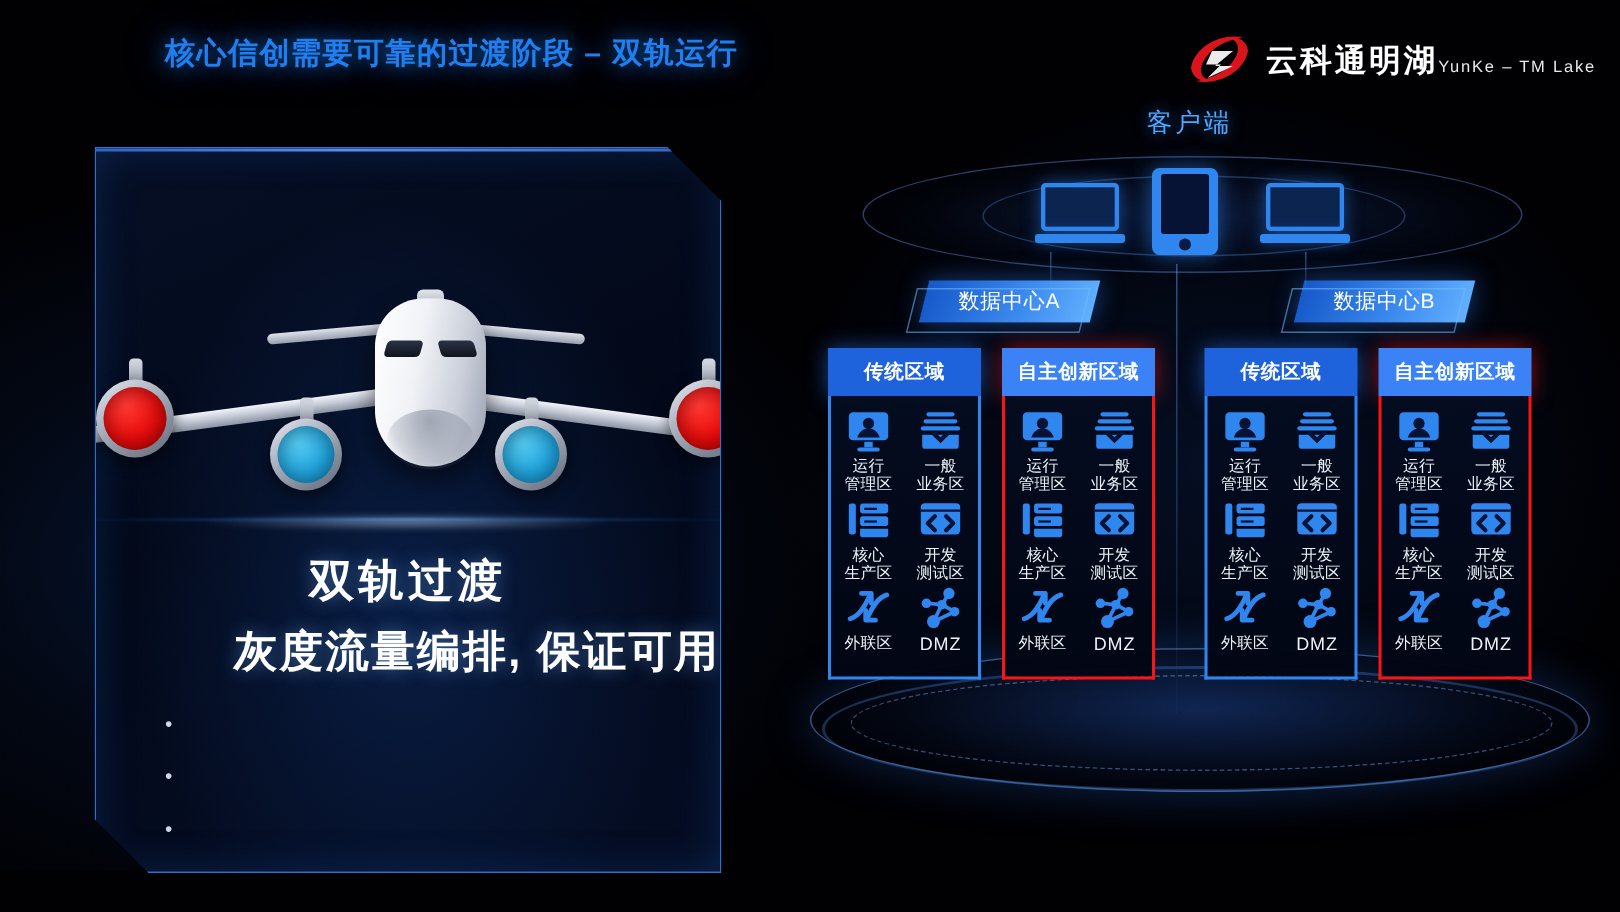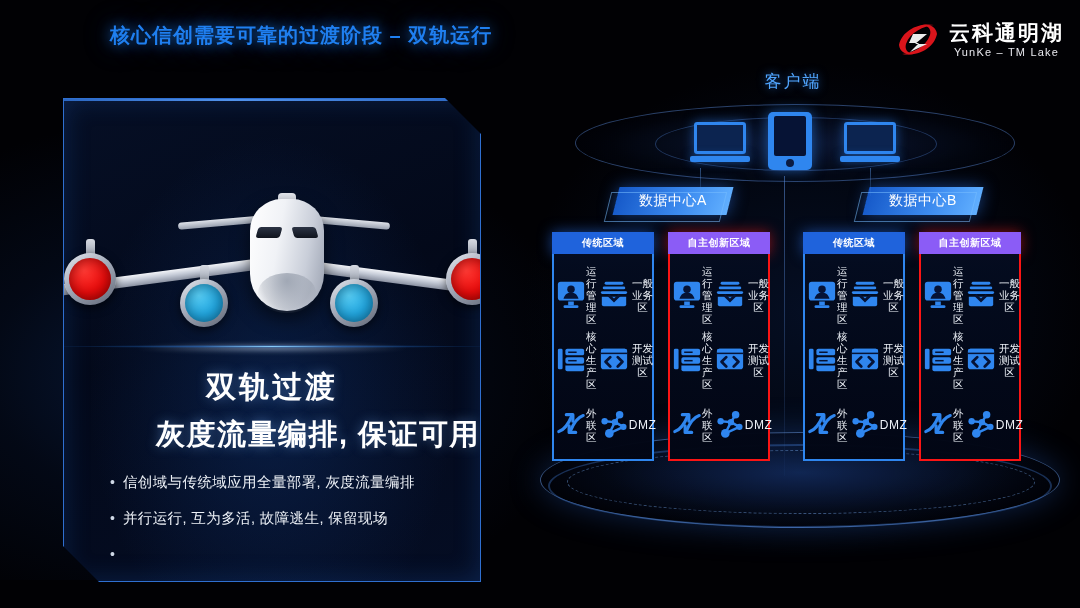--- a/index.html
+++ b/index.html
@@ -27,21 +27,21 @@
   
   .title {
     position:absolute; left:110px; top:22px;
     font-size:20px; font-weight:bold; letter-spacing:1px;
     color:#1f7ff0;
     text-shadow:0 0 14px rgba(31,127,240,.75), 0 0 30px rgba(31,127,240,.35);
     white-space:nowrap;
   }
   .logo { position:absolute; right:16px; top:20px; display:flex; align-items:center; gap:9px; }
   .logo-mark { width:44px; height:40px; position:relative; flex:0 0 auto; }
-  .logo-text { display:flex; flex-direction:column; align-items:center; line-height:1; }
+  .logo-text { display:flex; flex-direction:row; align-items:flex-end; line-height:1; }
   .logo-cn { font-size:21px; font-weight:bold; letter-spacing:2px; color:#fff; }
   .logo-en { font-size:11px; letter-spacing:1.2px; color:#e8e8ee; margin-top:4px; }
 
   
   .left-panel {
     position:absolute; left:63px; top:98px; width:418px; height:484px;
     background:linear-gradient(160deg, rgba(6,16,40,.92) 0%, rgba(3,9,26,.96) 45%, rgba(5,14,38,.92) 100%);
     border:1px solid #2f6fd0;
     clip-path:polygon(0 0, calc(100% - 36px) 0, 100% 36px, 100% 100%, 36px 100%, 0 calc(100% - 36px));
     box-shadow:0 0 26px rgba(32,98,200,.25) inset;
@@ -225,36 +225,36 @@
     border-radius:50%; border:2px solid rgba(70,130,220,.35);
     filter:blur(.5px);
   }
 
   .zones { position:absolute; left:548px; top:232px; width:480px; height:232px; }
   .zone {
     position:absolute; width:102px; top:0;
     display:flex; flex-direction:column;
   }
   .zone-head {
-    height:22px; display:flex; align-items:center; justify-content:center;
-    font-size:10px; font-weight:bold; color:#fff; letter-spacing:.5px;
+    height:32px; display:flex; align-items:center; justify-content:center;
+    font-size:13px; font-weight:bold; color:#fff; letter-spacing:.5px;
   }
   .zone-body {
     flex:1; height:208px;
     background:linear-gradient(180deg, rgba(4,12,32,.96), rgba(2,6,20,.98));
     display:grid; grid-template-columns:1fr 1fr; grid-template-rows:1fr 1fr 1fr;
     padding:8px 2px 4px; gap:2px;
   }
   .zone.trad .zone-head { background:#1f63dc; box-shadow:0 0 14px rgba(40,110,230,.6); }
   .zone.trad .zone-body { border:2px solid #2f86ef; border-top:none; }
-  .zone.inno .zone-head { background:#8b5cf6; box-shadow:0 0 14px rgba(230,25,25,.6); }
+  .zone.inno .zone-head { background:#3b82f6; box-shadow:0 0 14px rgba(230,25,25,.6); }
   .zone.inno .zone-head span{ color:#fff; }
   .zone.inno .zone-body { border:2px solid #fb1414; border-top:none; }
 
-  .cell { display:flex; flex-direction:row; align-items:center; justify-content:flex-start; }
+  .cell { display:flex; flex-direction:column; align-items:center; justify-content:flex-start; }
   .cell svg { display:block; }
   .cell-label {
     margin-top:3px; font-size:10.5px; line-height:12px; color:#eef2f8;
     text-align:center; letter-spacing:.2px; white-space:pre-line;
   }
   .cell-label.dmz { font-size:12px; letter-spacing:.6px; }
 
   .arch-title {
     position:absolute; left:540px; top:524px; width:520px; text-align:center;
     font-size:26px; font-weight:bold; color:#fff; letter-spacing:2px;
@@ -330,25 +330,23 @@
 
     <div class="horizon2"></div>
     <div class="horizon"></div>
 
     <div class="lead1">双轨过渡</div>
     <div class="lead2">灰度流量编排, 保证可用</div>
 
     <div class="bullets">
       <div class="bullet">
         <span class="dot">•</span>
-        <span class="btext">信创域与传统域应用全量部署, 灰度流量编排</span>
       </div>
       <div class="bullet">
         <span class="dot">•</span>
-        <span class="btext">并行运行, 互为多活, 故障逃生, 保留现场</span>
       </div>
       <div class="bullet">
         <span class="dot">•</span>
       </div>
     </div>
   </div>
 
   <div class="client-label">客户端</div>
   <div class="client-disc"></div>
 

